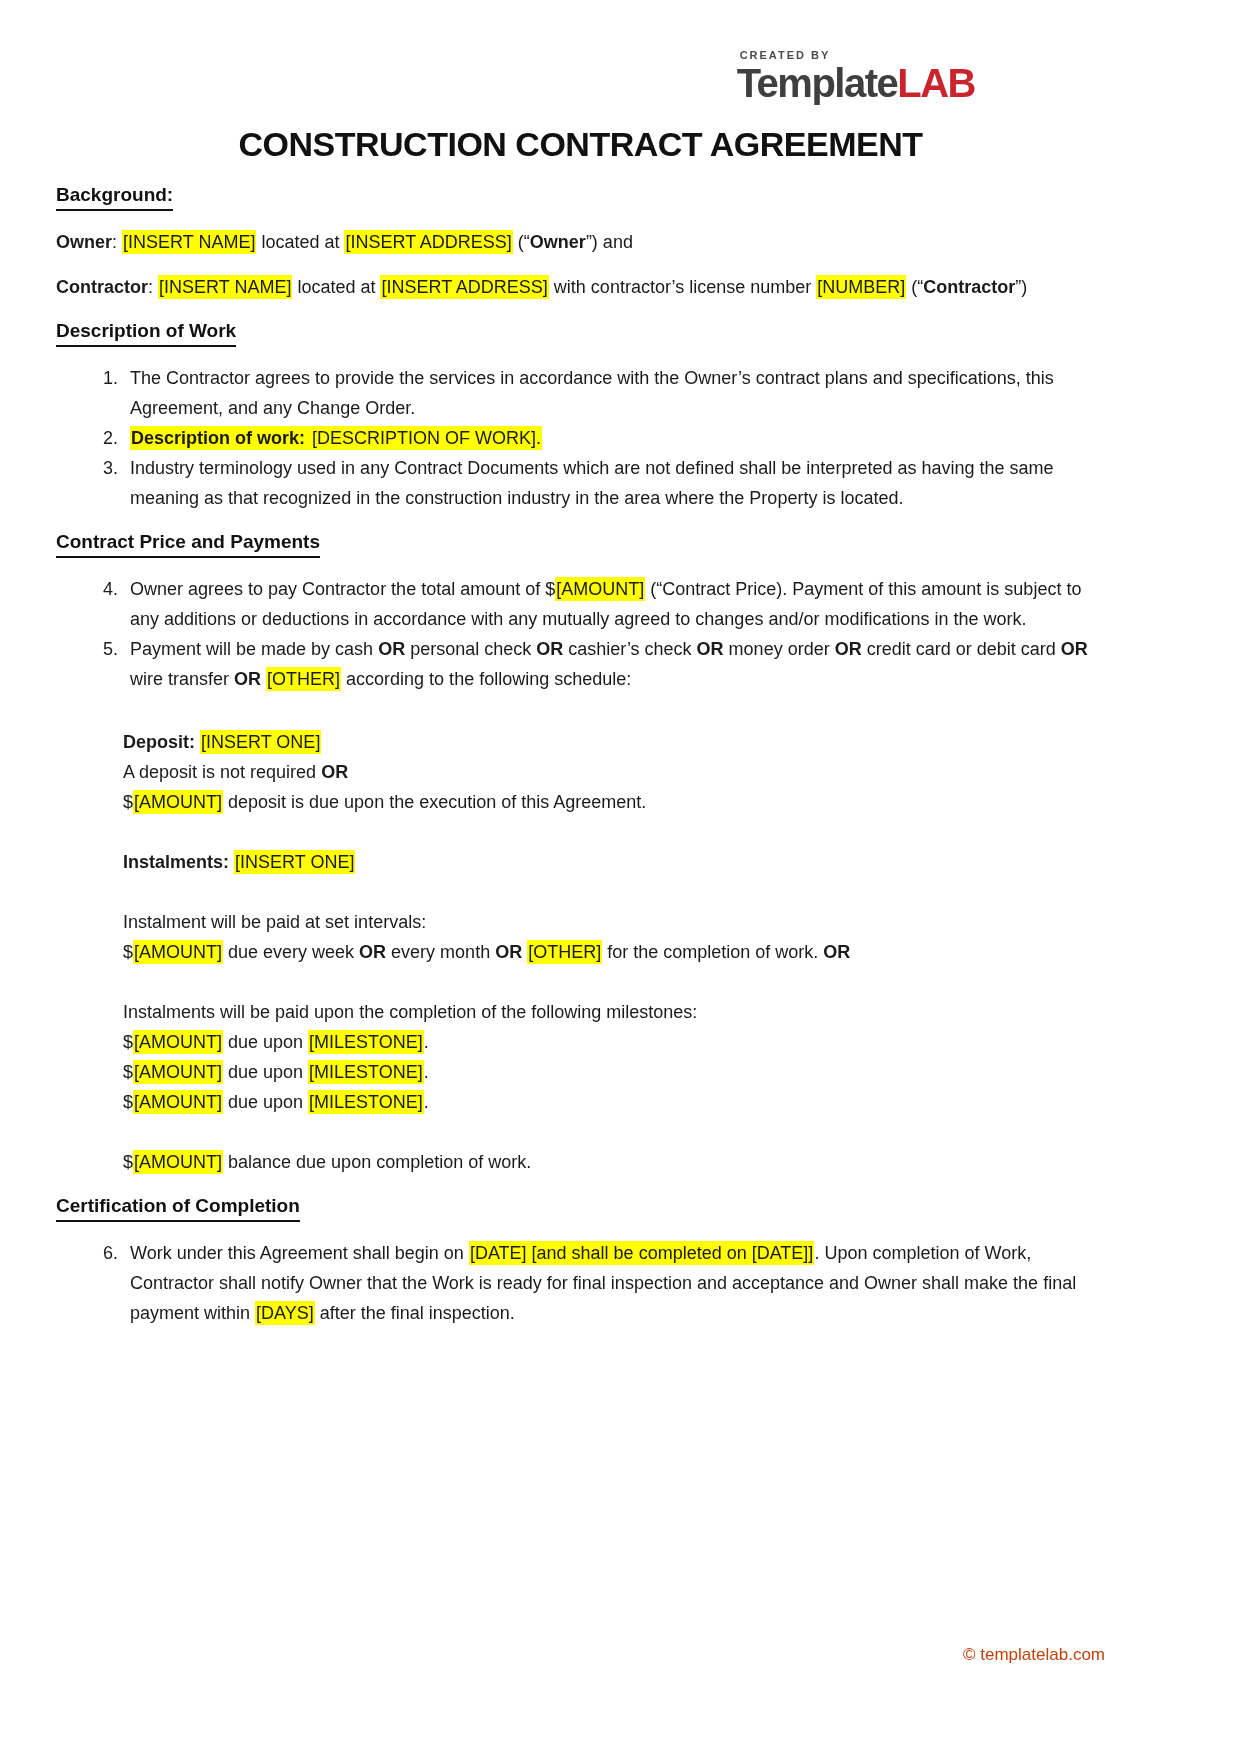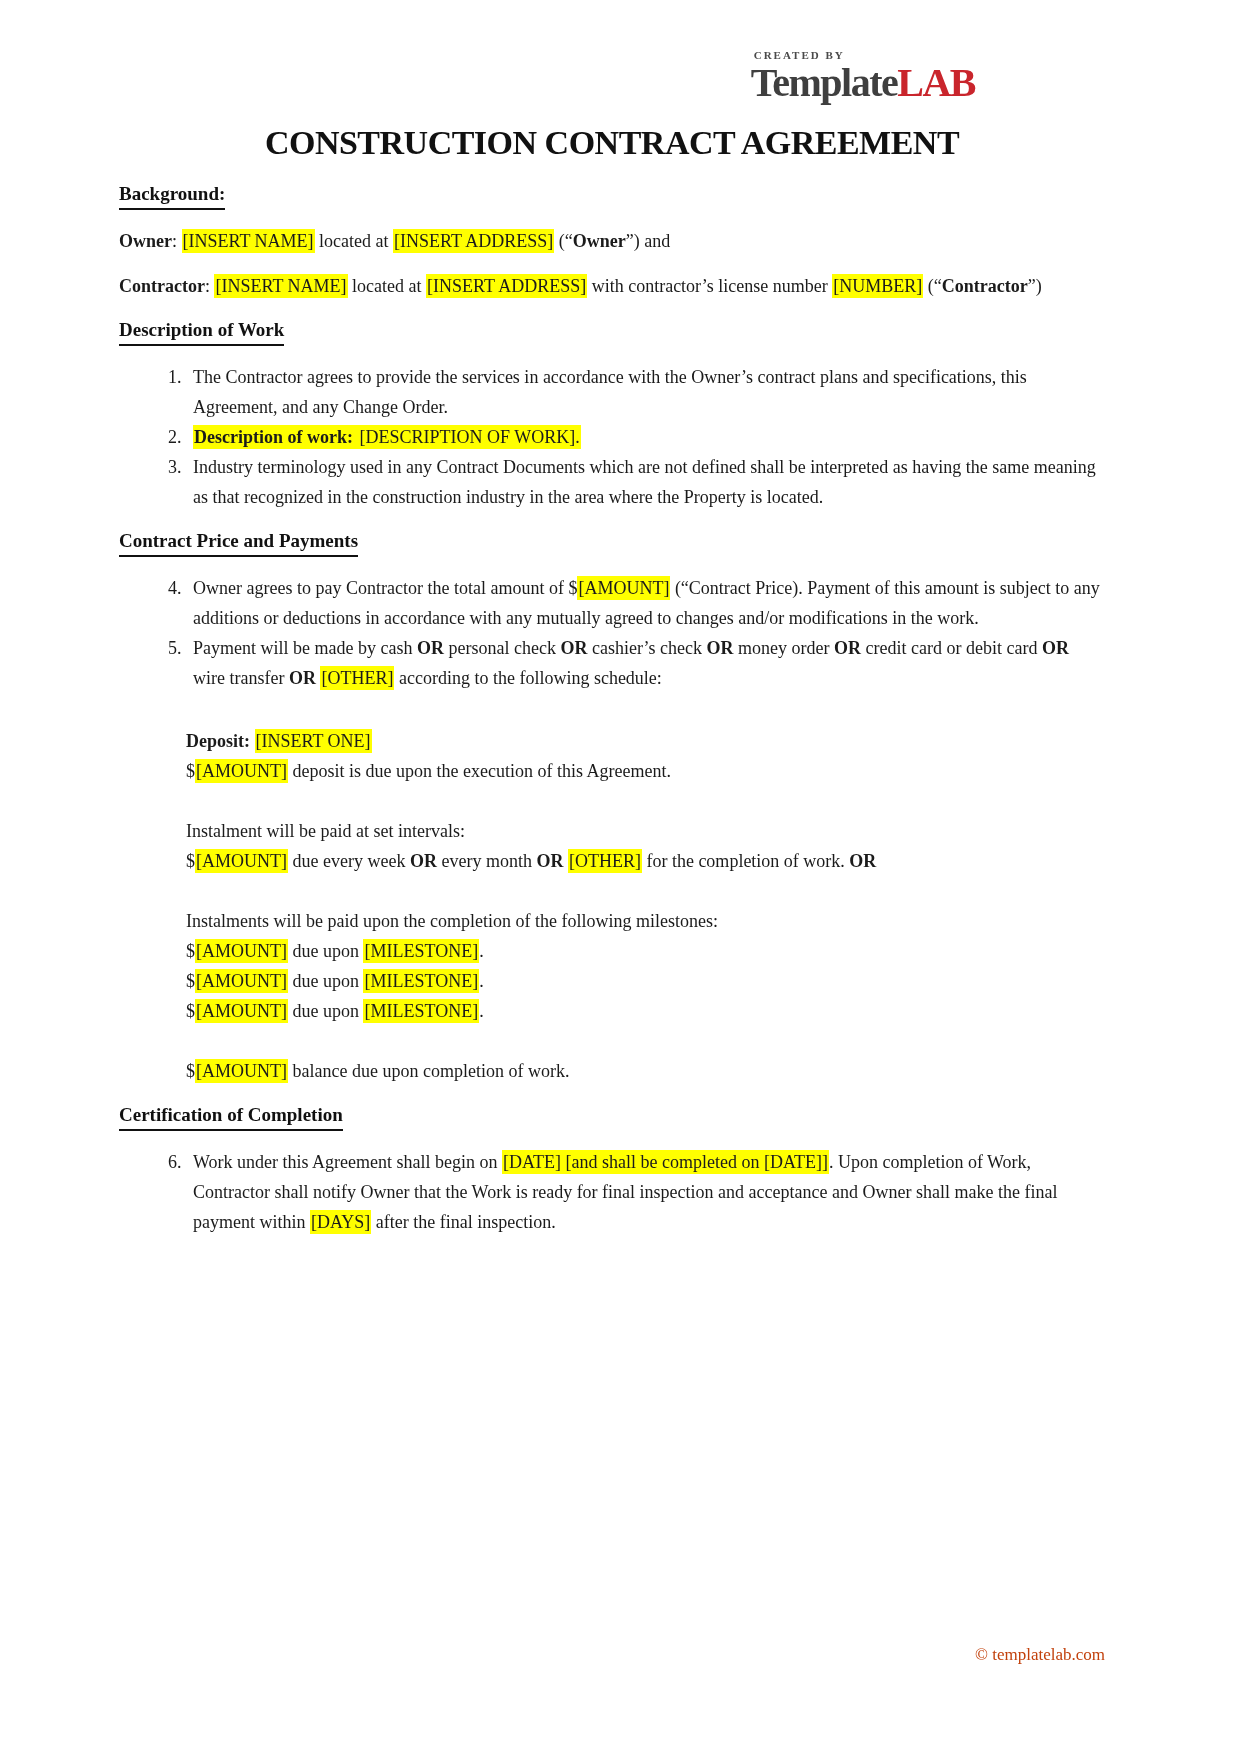--- a/index.html
+++ b/index.html
@@ -7,22 +7,22 @@
     padding: 0;
     background: #ffffff;
   }
   .page {
     position: relative;
     width: 1240px;
     height: 1754px;
     margin: 0 auto;
     background: #ffffff;
     box-sizing: border-box;
-    padding: 50px 135px 0 119px;
-    font-family: Liberation Serif, serif;
+    padding: 50px 135px 0 56px;
+    font-family: Liberation Sans, sans-serif;
     color: var(--text-color, #1b1b1b);
     font-size: 18px;
     line-height: 30px;
     overflow: hidden;
   }
   
   .logo-wrap {
     text-align: right;
     padding-right: 130px;
     margin-bottom: 6px;
@@ -125,23 +125,25 @@
         <li><span class="b hl">Description of work:</span><span class="hl"> [DESCRIPTION OF WORK].</span></li>
         <li><span>Industry terminology used in any Contract Documents which are not defined shall be interpreted as having the same meaning as that recognized in the construction industry in the area where the Property is located.</span></li>
       </ol>
       <h2 class="section-heading">Contract Price and Payments</h2>
       <ol class="num-list" start="4">
         <li><span>Owner agrees to pay Contractor the total amount of $</span><span class="hl">[AMOUNT]</span><span> (“Contract Price). Payment of this amount is subject to any additions or deductions in accordance with any mutually agreed to changes and/or modifications in the work.</span></li>
         <li><span>Payment will be made by cash </span><span class="b">OR</span><span> personal check </span><span class="b">OR</span><span> cashier’s check </span><span class="b">OR</span><span> money order </span><span class="b">OR</span><span> credit card or debit card </span><span class="b">OR</span><span> wire transfer </span><span class="b">OR</span><span> </span><span class="hl">[OTHER]</span><span> according to the following schedule:</span></li>
       </ol>
       <div class="indent-block first-gap">
         <div class="indent-line"><span class="b">Deposit:</span><span> </span><span class="hl">[INSERT ONE]</span></div>
+        <div class="indent-line"><span>A deposit is not required </span><span class="b">OR</span></div>
         <div class="indent-line"><span>$</span><span class="hl">[AMOUNT]</span><span> deposit is due upon the execution of this Agreement.</span></div>
       </div>
       <div class="indent-block">
+        <div class="indent-line"><span class="b">Instalments:</span><span> </span><span class="hl">[INSERT ONE]</span></div>
       </div>
       <div class="indent-block">
         <div class="indent-line"><span>Instalment will be paid at set intervals:</span></div>
         <div class="indent-line"><span>$</span><span class="hl">[AMOUNT]</span><span> due every week </span><span class="b">OR</span><span> every month </span><span class="b">OR</span><span> </span><span class="hl">[OTHER]</span><span> for the completion of work. </span><span class="b">OR</span></div>
       </div>
       <div class="indent-block">
         <div class="indent-line"><span>Instalments will be paid upon the completion of the following milestones:</span></div>
         <div class="indent-line"><span>$</span><span class="hl">[AMOUNT]</span><span> due upon </span><span class="hl">[MILESTONE]</span><span>.</span></div>
         <div class="indent-line"><span>$</span><span class="hl">[AMOUNT]</span><span> due upon </span><span class="hl">[MILESTONE]</span><span>.</span></div>
         <div class="indent-line"><span>$</span><span class="hl">[AMOUNT]</span><span> due upon </span><span class="hl">[MILESTONE]</span><span>.</span></div>

